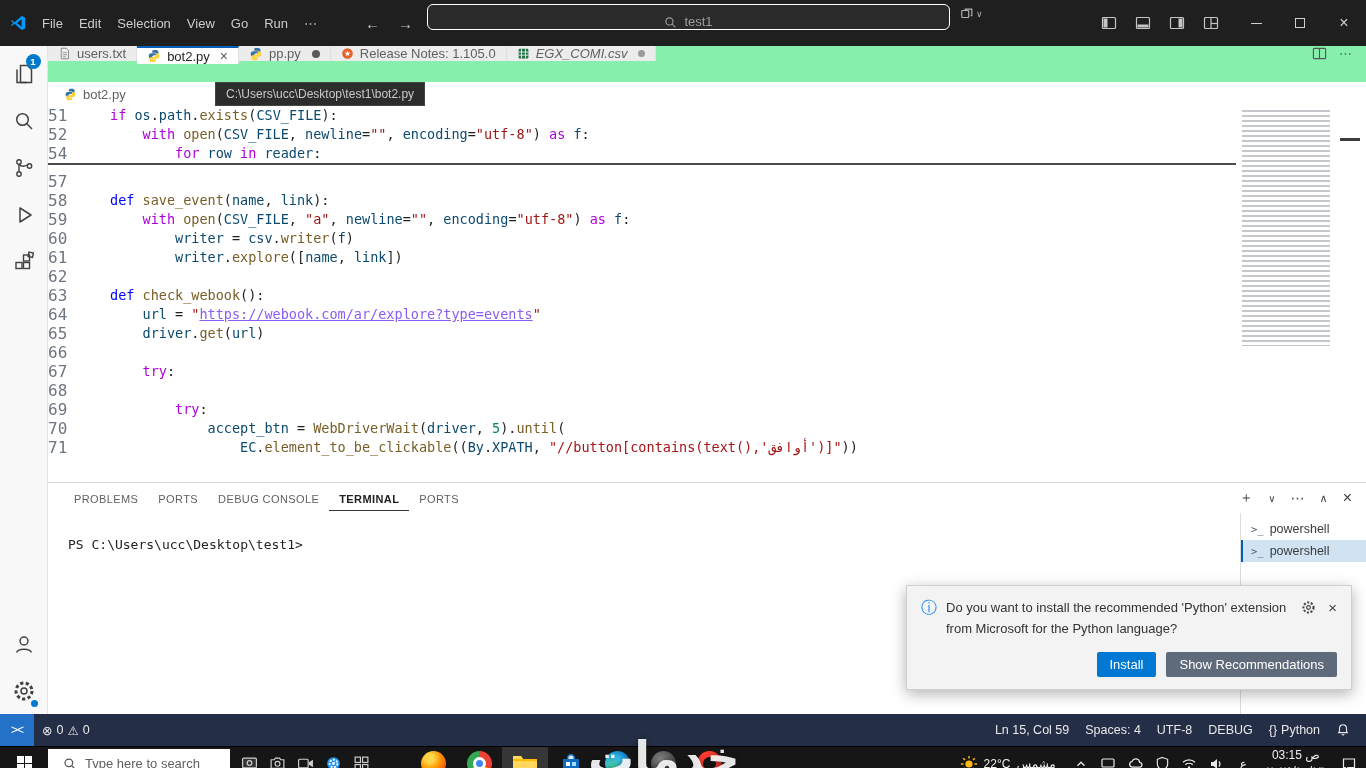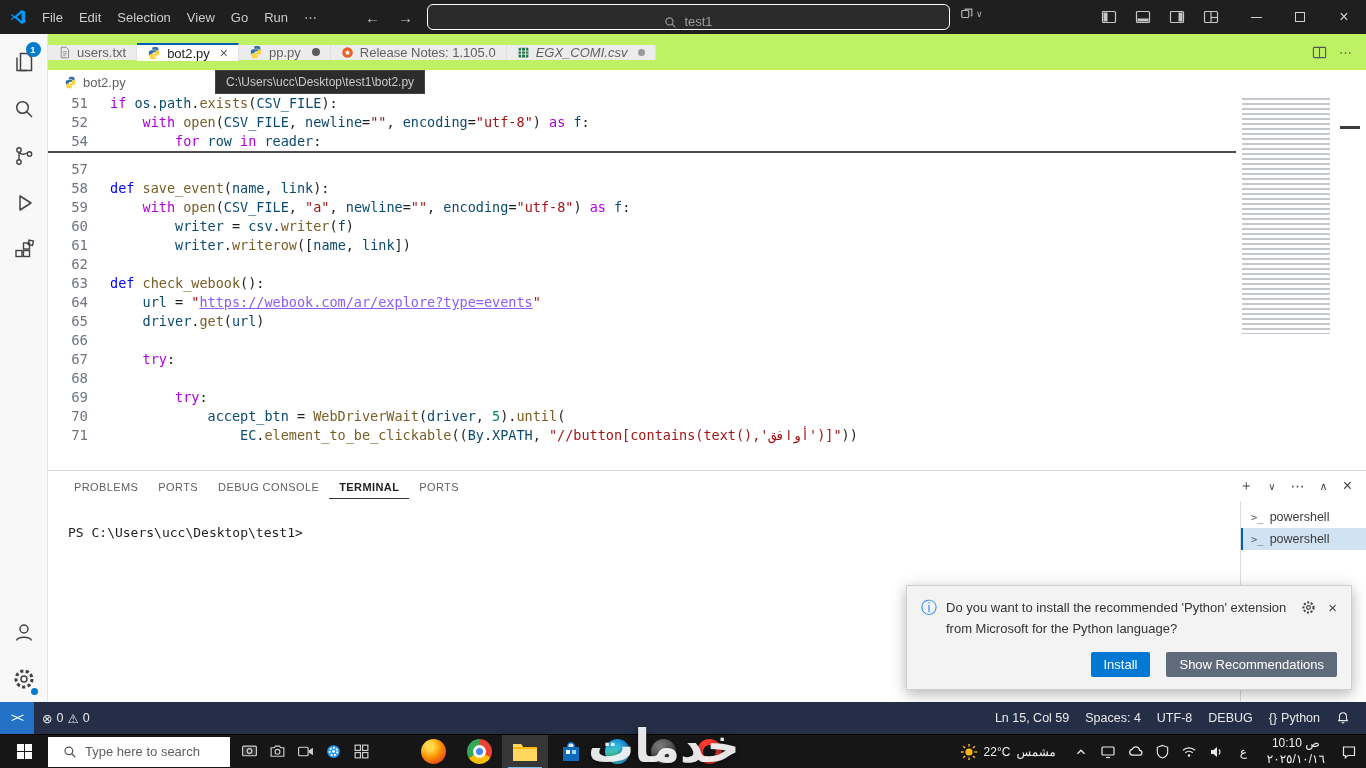--- a/index.html
+++ b/index.html
@@ -1,21 +1,21 @@
 <!DOCTYPE html>
 <html><head>
 <meta charset="utf-8">
 <style>
 *{margin:0;padding:0;box-sizing:border-box}
 html,body{width:1366px;height:768px;overflow:hidden}
 body{font-family:"Liberation Sans",sans-serif;background:#fff;position:relative;font-size:13px}
 svg{display:block}
 
 
-.titlebar{height:34px;background:#1f1f1f;display:flex;align-items:center;color:#cccccc;position:relative;z-index:20}
+.titlebar{height:46px;background:#1f1f1f;display:flex;align-items:center;color:#cccccc;position:relative;z-index:20}
 .logo{margin:0 8px 0 10px}
 .menu{display:flex}
 .menu span{padding:4px 8px;border-radius:4px;font-size:13px}
 .nav-arrows{margin-left:40px;display:flex;gap:18px;font-size:15px;color:#c3c3c3}
 .cmd-center{position:absolute;left:427px;top:4px;width:523px;height:26px;background:#2a2a2a;border:1px solid #ffffff;border-radius:6px;display:flex;align-items:flex-end;justify-content:center;gap:7px;color:#9d9d9d}
 .cc-extra{position:absolute;left:960px;top:7px;display:flex;align-items:center;gap:2px;color:#b5b5b5}
 .tb-right{margin-left:auto;display:flex;align-items:center}
 .tb-icons{display:flex;gap:8px;padding-right:10px}
 .tb-icons span{width:26px;height:26px;display:flex;align-items:center;justify-content:center;border-radius:4px}
 .win-controls{display:flex}
@@ -28,37 +28,37 @@
 .main{display:flex;height:668px}
 .activitybar{width:48px;background:#f8f8f8;border-right:1px solid #e5e5e5;display:flex;flex-direction:column;align-items:center;padding-top:4px}
 .ab-icon{width:48px;height:47px;display:flex;align-items:center;justify-content:center;position:relative;color:#424242}
 .ab-bottom{margin-top:auto}
 .badge{position:absolute;top:4px;right:7px;min-width:15px;height:15px;border-radius:50%;background:#007acc;color:#fff;font-size:9.5px;display:flex;align-items:center;justify-content:center;font-weight:bold}
 .dot-badge{position:absolute;bottom:5px;right:8px;width:11px;height:11px;border-radius:50%;background:#007acc;border:2px solid #f8f8f8}
 
 .editor-col{flex:1;display:flex;flex-direction:column;background:#fff;min-width:0;position:relative}
 
 
-.tabbar{height:36px;background:#bef264;display:flex;align-items:center}
+.tabbar{height:36px;background:#86efac;display:flex;align-items:flex-start}
 .tab{display:flex;align-items:center;gap:6px;padding:0 10px;font-size:13px;color:#616161;border-right:1px solid #e0e0e0;background:#ececec;position:relative}
 .tab.active{background:#ffffff;color:#1f1f1f;border-top:2px solid #005fb8}
 .tab .close{font-size:14px;color:#5a5a5a;margin-left:4px}
 .mod-dot{width:8px;height:8px;border-radius:50%;background:#5a5a5a;margin-left:5px}
 .dim-dot{width:7px;height:7px;border-radius:50%;background:#9a9a9a;margin-left:5px}
 .italic{font-style:italic}
 .tab-actions{margin-left:auto;display:flex;align-items:center;gap:12px;padding:0 14px;color:#555}
 
 
 .breadcrumb{height:24px;display:flex;align-items:center;gap:6px;padding-left:16px;font-size:13px;color:#616161;background:#fff}
 .path-tooltip{position:absolute;left:167px;top:36px;background:#2c2c2c;color:#c9c9c9;border:1px solid #454545;font-size:12px;padding:4px 10px;z-index:30;white-space:nowrap}
 
 
 .editor{flex:1;position:relative;font-family:"DejaVu Sans Mono","Liberation Mono",monospace;font-size:13.5px;overflow:hidden}
 .code-line{display:flex;height:19px;line-height:19px;white-space:pre}
-.ln{width:62px;text-align:right;padding-right:22px;color:#6e7681;font-size:14px;flex-shrink:0}
+.ln{width:62px;padding-right:22px;color:#6e7681;font-size:16px;flex-shrink:0}
 .sticky-divider{height:2px;background:#4d4d4d;width:calc(100% - 130px);margin-bottom:7px}
 .tk-k{color:#af00db}.tk-b{color:#0000ff}.tk-f{color:#795e26}.tk-s{color:#a31515}
 .tk-u{color:#8b5cf6;text-decoration:underline}.tk-n{color:#098658}.tk-v{color:#0c4a6e}.tk-p{color:#1f1f1f}
 .minimap{position:absolute;top:4px;right:36px;width:88px;height:236px;opacity:.5;background:repeating-linear-gradient(to bottom,#8a9097 0 2px,transparent 2px 5px);}
 .scroll-marker{position:absolute;top:32px;right:6px;width:20px;height:3px;background:#3c3c3c}
 
 
 .panel{height:232px;border-top:1px solid #d9d9d9;display:flex;flex-direction:column;background:#fff}
 .panel-header{height:30px;display:flex;align-items:center;padding-left:16px}
 .ptab{font-size:11px;letter-spacing:.4px;color:#616161;padding:7px 10px 5px}
@@ -70,21 +70,21 @@
 .term-row{height:22px;display:flex;align-items:center;gap:6px;padding-left:10px}
 .term-row.selected{background:#d1e2f3;border-left:2px solid #005fb8;padding-left:8px}
 .term-glyph{font-family:"DejaVu Sans Mono",monospace;font-size:10.5px;color:#4d5e6e}
 
 
 .toast{position:absolute;right:14px;bottom:78px;width:446px;background:#f3f3f3;border:1px solid #cfcfcf;box-shadow:0 4px 14px rgba(0,0,0,.3);padding:12px 14px;z-index:40;color:#333}
 .toast-head{display:flex;gap:9px;align-items:flex-start}
 .info-glyph{color:#1a85ff;font-size:16px;line-height:19px}
 .toast-msg{flex:1;line-height:1.6;font-size:13px}
 .toast-icons{display:flex;gap:12px;color:#424242;padding-top:2px}
-.toast-foot{display:flex;justify-content:flex-end;gap:16px;margin-top:12px}
+.toast-foot{display:flex;justify-content:flex-end;gap:10px;margin-top:12px}
 .btn{border:none;padding:5px 13px;font-size:13px;border-radius:2px;font-family:inherit}
 .btn-primary{background:#0078d4;color:#fff}
 .btn-secondary{background:#5f6b7a;color:#fff}
 
 
 .statusbar{height:32px;background:#252e47;color:#e8e8e8;display:flex;align-items:center;font-size:12.5px}
 .remote{width:34px;height:32px;background:#2472c8;color:#fff;display:flex;align-items:center;justify-content:center;font-size:12px;letter-spacing:-1px}
 .sb-item{padding:0 8px;display:flex;align-items:center;gap:4px}
 .sb-right{margin-left:auto;display:flex;align-items:flex-start;padding-right:8px}
 
@@ -305,21 +305,21 @@
           <div class="code-line"><span class="ln">51</span><span><span class="tk-k">if </span><span class="tk-v">os</span><span class="tk-p">.</span><span class="tk-v">path</span><span class="tk-p">.</span><span class="tk-f">exists</span><span class="tk-p">(</span><span class="tk-v">CSV_FILE</span><span class="tk-p">):</span></span></div>
           <div class="code-line"><span class="ln">52</span><span><span class="tk-p">    </span><span class="tk-k">with </span><span class="tk-f">open</span><span class="tk-p">(</span><span class="tk-v">CSV_FILE</span><span class="tk-p">, </span><span class="tk-v">newline</span><span class="tk-p">=</span><span class="tk-s">""</span><span class="tk-p">, </span><span class="tk-v">encoding</span><span class="tk-p">=</span><span class="tk-s">"utf-8"</span><span class="tk-p">) </span><span class="tk-k">as </span><span class="tk-v">f</span><span class="tk-p">:</span></span></div>
           <div class="code-line"><span class="ln">54</span><span><span class="tk-p">        </span><span class="tk-k">for </span><span class="tk-v">row</span><span class="tk-p"> </span><span class="tk-k">in </span><span class="tk-v">reader</span><span class="tk-p">:</span></span></div>
         </div>
       <div class="sticky-divider"></div>
       <div>
           <div class="code-line"><span class="ln">57</span><span></span></div>
           <div class="code-line"><span class="ln">58</span><span><span class="tk-b">def </span><span class="tk-f">save_event</span><span class="tk-p">(</span><span class="tk-v">name</span><span class="tk-p">, </span><span class="tk-v">link</span><span class="tk-p">):</span></span></div>
           <div class="code-line"><span class="ln">59</span><span><span class="tk-p">    </span><span class="tk-k">with </span><span class="tk-f">open</span><span class="tk-p">(</span><span class="tk-v">CSV_FILE</span><span class="tk-p">, </span><span class="tk-s">"a"</span><span class="tk-p">, </span><span class="tk-v">newline</span><span class="tk-p">=</span><span class="tk-s">""</span><span class="tk-p">, </span><span class="tk-v">encoding</span><span class="tk-p">=</span><span class="tk-s">"utf-8"</span><span class="tk-p">) </span><span class="tk-k">as </span><span class="tk-v">f</span><span class="tk-p">:</span></span></div>
           <div class="code-line"><span class="ln">60</span><span><span class="tk-p">        </span><span class="tk-v">writer</span><span class="tk-p"> = </span><span class="tk-v">csv</span><span class="tk-p">.</span><span class="tk-f">writer</span><span class="tk-p">(</span><span class="tk-v">f</span><span class="tk-p">)</span></span></div>
-          <div class="code-line"><span class="ln">61</span><span><span class="tk-p">        </span><span class="tk-v">writer</span><span class="tk-p">.</span><span class="tk-f">writerow</span><span class="tk-p">([</span><span class="tk-v">name</span><span class="tk-p">, </span><span class="tk-v">link</span><span class="tk-p">])</span></span></div>
+          <div class="code-line"><span class="ln">61</span><span><span class="tk-p">        </span><span class="tk-v">writer</span><span class="tk-p">.</span><span class="tk-f">explore</span><span class="tk-p">([</span><span class="tk-v">name</span><span class="tk-p">, </span><span class="tk-v">link</span><span class="tk-p">])</span></span></div>
           <div class="code-line"><span class="ln">62</span><span></span></div>
           <div class="code-line"><span class="ln">63</span><span><span class="tk-b">def </span><span class="tk-f">check_webook</span><span class="tk-p">():</span></span></div>
           <div class="code-line"><span class="ln">64</span><span><span class="tk-p">    </span><span class="tk-v">url</span><span class="tk-p"> = </span><span class="tk-s">"</span><span class="tk-u">https://webook.com/ar/explore?type=events</span><span class="tk-s">"</span></span></div>
           <div class="code-line"><span class="ln">65</span><span><span class="tk-p">    </span><span class="tk-v">driver</span><span class="tk-p">.</span><span class="tk-f">get</span><span class="tk-p">(</span><span class="tk-v">url</span><span class="tk-p">)</span></span></div>
           <div class="code-line"><span class="ln">66</span><span></span></div>
           <div class="code-line"><span class="ln">67</span><span><span class="tk-p">    </span><span class="tk-k">try</span><span class="tk-p">:</span></span></div>
           <div class="code-line"><span class="ln">68</span><span></span></div>
           <div class="code-line"><span class="ln">69</span><span><span class="tk-p">        </span><span class="tk-k">try</span><span class="tk-p">:</span></span></div>
           <div class="code-line"><span class="ln">70</span><span><span class="tk-p">            </span><span class="tk-v">accept_btn</span><span class="tk-p"> = </span><span class="tk-f">WebDriverWait</span><span class="tk-p">(</span><span class="tk-v">driver</span><span class="tk-p">, </span><span class="tk-n">5</span><span class="tk-p">).</span><span class="tk-f">until</span><span class="tk-p">(</span></span></div>
           <div class="code-line"><span class="ln">71</span><span><span class="tk-p">                </span><span class="tk-v">EC</span><span class="tk-p">.</span><span class="tk-f">element_to_be_clickable</span><span class="tk-p">((</span><span class="tk-v">By</span><span class="tk-p">.</span><span class="tk-v">XPATH</span><span class="tk-p">, </span><span class="tk-s">"//button[contains(text(),'أوافق')]"</span><span class="tk-p">))</span></span></div>
@@ -538,21 +538,21 @@
         </svg>
       </span>
     <span class="ticon">
         <svg width="16" height="16" viewBox="0 0 16 16">
           <path d="M3 6v4h2.5L9 13V3L5.5 6z" fill="#e8e8e8"></path>
           <path d="M10.8 5.5a3.6 3.6 0 0 1 0 5" fill="none" stroke="#e8e8e8" stroke-width="1.2"></path>
         </svg>
       </span>
     <span class="ticon">ع</span>
     <span class="clock">
-      <span>10:10 ص</span>
+      <span>03:15 ص</span>
       <span>٢٠٢٥/١٠/١٦</span>
     </span>
     <span class="ticon">
         <svg width="16" height="16" viewBox="0 0 16 16">
           <path d="M2.5 3h11v8.5H7l-2.7 2.2v-2.2H2.5z" fill="none" stroke="#e8e8e8" stroke-width="1.2"></path>
         </svg>
       </span>
   </div>
 </div>
 

